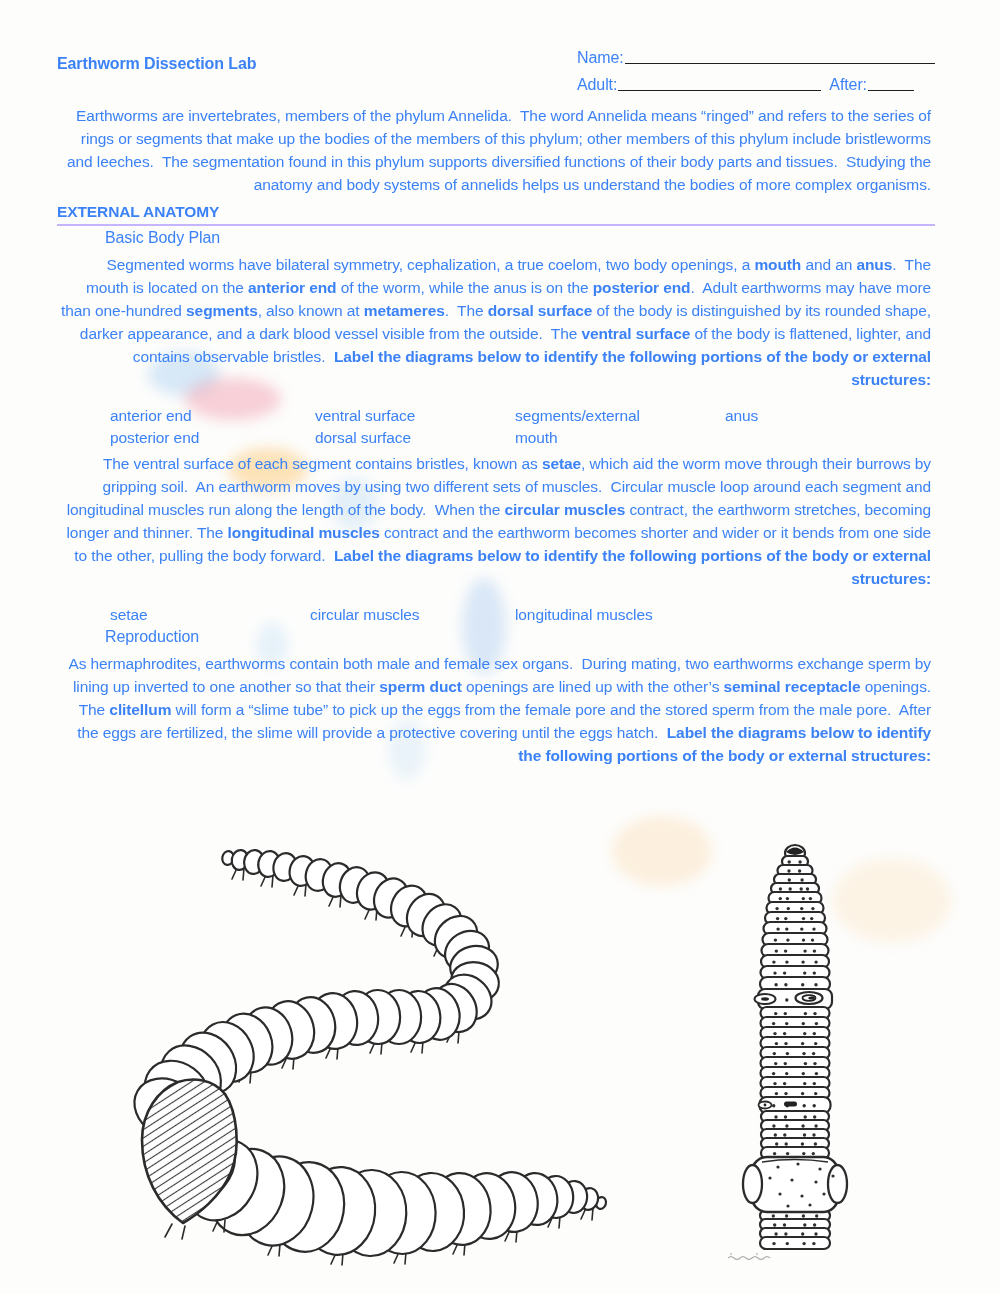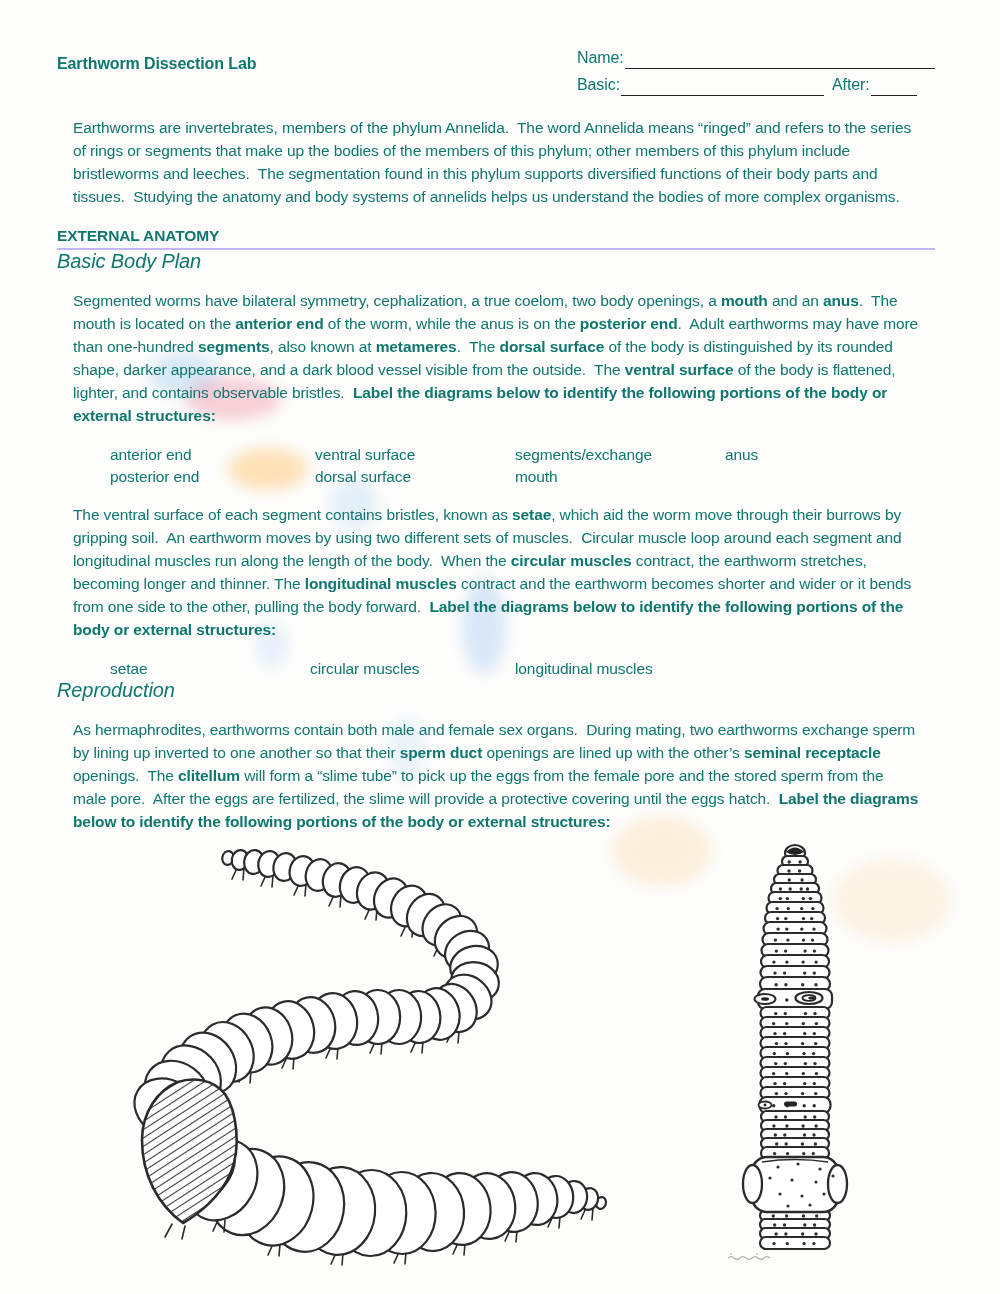--- a/index.html
+++ b/index.html
@@ -1,41 +1,41 @@
 <!DOCTYPE html>
 <html><head>
 <meta charset="utf-8">
 <style>
   html,body{margin:0;padding:0;}
   .page{
     position:relative;
     width:1000px;height:1294px;
     background:#fdfdfc;
     font-family:"Liberation Sans",sans-serif;
-    color:#0f766e;
+    color:#3b82f6;
     overflow:hidden;
   }
   .content{
     position:absolute;left:57px;top:46px;width:878px;z-index:2;
     font-size:15.5px;line-height:23px;letter-spacing:-0.1px;
   }
   .hdr{display:flex;justify-content:space-between;align-items:flex-start;}
   .doc-title{font-weight:bold;font-size:16px;padding-top:6px;}
   .nameblock{width:358px;font-size:16px;}
-  .nrow{display:flex;align-items:flex-end;margin-bottom:4px;gap:1px;}
+  .nrow{display:flex;align-items:flex-start;margin-bottom:4px;gap:1px;}
   .uline{border-bottom:1.6px solid #1f1f1f;height:17px;display:inline-block;}
   .grow{flex:1;}
   .plabel{margin-left:7px;}
   .preh{font-weight:bold;margin-top:7px;}
-  .para{white-space:pre-wrap;margin:16px;}
+  .para{white-space:pre-wrap;margin:4px;text-align:right;}
   .ea-head{
     font-weight:bold;border-bottom:2px solid #c4b5fd;
     padding-bottom:1px;margin-top:1px;
   }
-  .ith{font-style:italic;font-size:20px;}
+  .ith{font-size:16px;margin-left:48px;}
   .lblrow{position:relative;height:22px;}
   .lblrow.gap{margin-top:13px;}
   .lbl{position:absolute;top:0;white-space:nowrap;}
   .b{font-weight:bold;}
   .smudge{position:absolute;border-radius:50%;filter:blur(7px);z-index:0;}
   #worm-svg{position:absolute;left:0;top:0;z-index:1;}
 </style>
 </head>
 <body>
 
@@ -338,40 +338,40 @@
   <div class="content">
 
     <div class="hdr">
       <div class="doc-title">Earthworm Dissection Lab</div>
       <div class="nameblock">
         <div class="nrow">
           <span>Name:</span>
           <span class="uline grow"></span>
         </div>
         <div class="nrow">
-          <span>Basic:</span>
+          <span>Adult:</span>
           <span class="uline grow" style="max-width:203px;"></span>
           <span class="plabel">After:</span>
           <span class="uline" style="width:46px;"></span>
         </div>
       </div>
     </div>
 
 
     <p class="para"><span>Earthworms are invertebrates, members of the phylum Annelida.  The word Annelida means “ringed” and refers to the series of rings or segments that make up the bodies of the members of this phylum; other members of this phylum include bristleworms and leeches.  The segmentation found in this phylum supports diversified functions of their body parts and tissues.  Studying the anatomy and body systems of annelids helps us understand the bodies of more complex organisms.</span></p>
 
     <div class="ea-head">EXTERNAL ANATOMY</div>
 
     <div class="ith">Basic Body Plan</div>
     <p class="para"><span>Segmented worms have bilateral symmetry, cephalization, a true coelom, two body openings, a </span><span class="b">mouth</span><span> and an </span><span class="b">anus</span><span>.  The mouth is located on the </span><span class="b">anterior end</span><span> of the worm, while the anus is on the </span><span class="b">posterior end</span><span>.  Adult earthworms may have more than one-hundred </span><span class="b">segments</span><span>, also known at </span><span class="b">metameres</span><span>.  The </span><span class="b">dorsal surface</span><span> of the body is distinguished by its rounded shape, darker appearance, and a dark blood vessel visible from the outside.  The </span><span class="b">ventral surface</span><span> of the body is flattened, lighter, and contains observable bristles.  </span><span class="b">Label the diagrams below to identify the following portions of the body or external structures:</span></p>
 
     <div class="lblrow gap">
       <span class="lbl" style="left:53px">anterior end</span>
       <span class="lbl" style="left:258px">ventral surface</span>
-      <span class="lbl" style="left:458px">segments/exchange</span>
+      <span class="lbl" style="left:458px">segments/external</span>
       <span class="lbl" style="left:668px">anus</span>
     </div>
     <div class="lblrow">
       <span class="lbl" style="left:53px">posterior end</span>
       <span class="lbl" style="left:258px">dorsal surface</span>
       <span class="lbl" style="left:458px">mouth</span>
     </div>
 
     <p class="para"><span>The ventral surface of each segment contains bristles, known as </span><span class="b">setae</span><span>, which aid the worm move through their burrows by gripping soil.  An earthworm moves by using two different sets of muscles.  Circular muscle loop around each segment and longitudinal muscles run along the length of the body.  When the </span><span class="b">circular muscles</span><span> contract, the earthworm stretches, becoming longer and thinner. The </span><span class="b">longitudinal muscles</span><span> contract and the earthworm becomes shorter and wider or it bends from one side to the other, pulling the body forward.  </span><span class="b">Label the diagrams below to identify the following portions of the body or external structures:</span></p>
 

